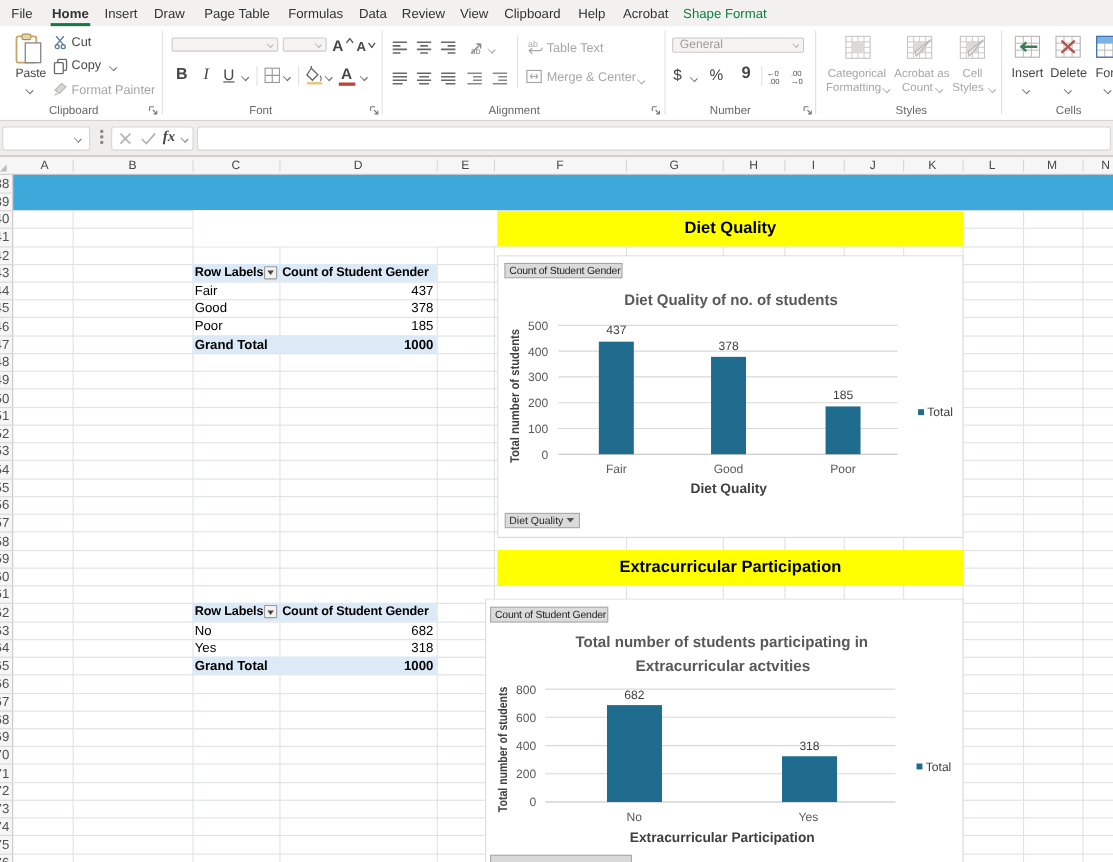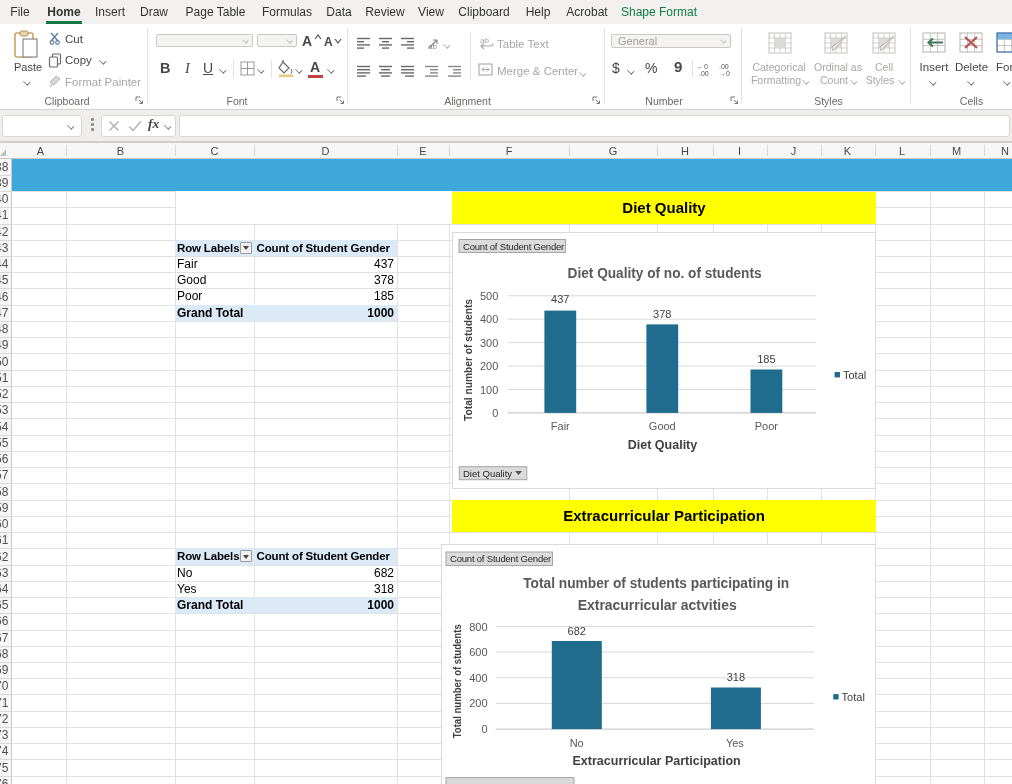--- a/index.html
+++ b/index.html
@@ -208,21 +208,21 @@
     </svg>
 <div class="abs dis" style="left:779px;top:61px;font-size:10.5px;transform:translateX(-50%)">Categorical</div>
 <div class="abs dis" style="left:776px;top:74px;font-size:10.5px;transform:translateX(-50%)">Formatting</div>
 <div class="cd" style="left:803px;top:78px;border-color:#A9A7A5"></div>
 <svg class="abs" style="left:824px;top:32px" width="25" height="23">
 <rect x="1" y="1" width="22" height="20" fill="#fff" stroke="#C6C4C2" stroke-width="1"></rect>
 <path d="M1 6 H23 M1 11 H23 M1 16 H23 M6.5 1 V21 M12 1 V21 M17.5 1 V21" stroke="#C6C4C2" stroke-width="0.8"></path>
 <rect x="6.5" y="6" width="11" height="10" fill="#DCDAD8"></rect>
       <path d="M22 4 L12 16 L9 19 L8 15 Z" fill="#E8E6E4" stroke="#B5B3B1" stroke-width="1"></path>
     </svg>
-<div class="abs dis" style="left:838px;top:61px;font-size:10.5px;transform:translateX(-50%)">Ordinal as</div>
+<div class="abs dis" style="left:838px;top:61px;font-size:10.5px;transform:translateX(-50%)">Acrobat as</div>
 <div class="abs dis" style="left:834px;top:74px;font-size:10.5px;transform:translateX(-50%)">Count</div>
 <div class="cd" style="left:851px;top:78px;border-color:#A9A7A5"></div>
 <svg class="abs" style="left:872px;top:32px" width="25" height="23">
 <rect x="1" y="1" width="22" height="20" fill="#fff" stroke="#C6C4C2" stroke-width="1"></rect>
 <path d="M1 6 H23 M1 11 H23 M1 16 H23 M6.5 1 V21 M12 1 V21 M17.5 1 V21" stroke="#C6C4C2" stroke-width="0.8"></path>
 <rect x="6.5" y="6" width="11" height="10" fill="#DCDAD8"></rect>
       <path d="M22 4 L12 16 L9 19 L8 15 Z" fill="#E8E6E4" stroke="#B5B3B1" stroke-width="1"></path>
     </svg>
 <div class="abs dis" style="left:884px;top:61px;font-size:10.5px;transform:translateX(-50%)">Cell</div>
 <div class="abs dis" style="left:880px;top:74px;font-size:10.5px;transform:translateX(-50%)">Styles</div>

